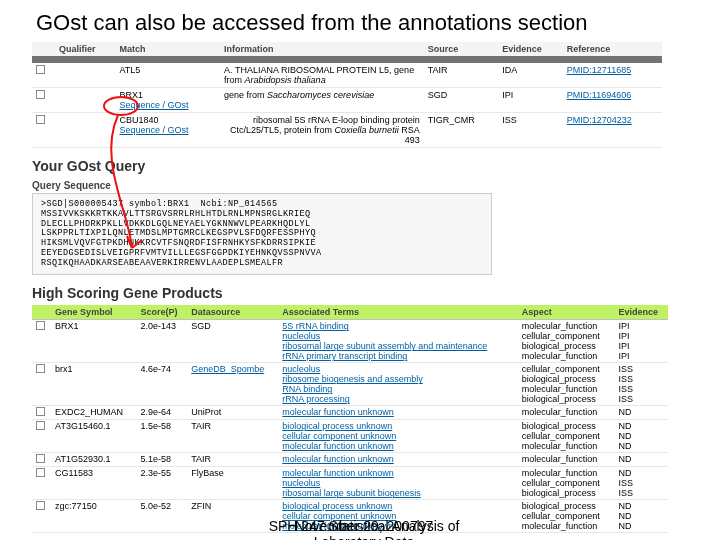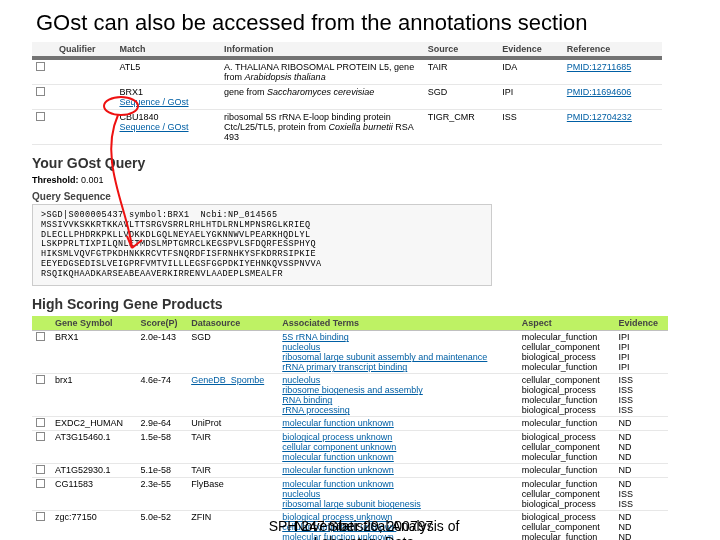--- a/index.html
+++ b/index.html
@@ -1,20 +1,20 @@
 <!DOCTYPE html>
 <html><head>
 <meta charset="utf-8">
 <style>
   * { box-sizing: border-box; margin: 0; padding: 0; }
   html, body { width: 720px; height: 540px; font-family: Arial, Helvetica, sans-serif; background: #fff; overflow: hidden; }
   .slide { position: relative; width: 720px; height: 540px; padding: 8px 14px 26px 40px; border-radius: 27px; }
   .title { font-size: 22px; font-weight: 400; color: #000; margin: 2px 0 6px -4px; }
   .table1 { width: 630px; border-collapse: collapse; font-size: 9px; margin-left: -8px; }
-  .table1 th { background: #f4f4f4; text-align: left; font-weight: 700; padding: 2px 4px; border-bottom: 4px solid #737373; color:#444; }
+  .table1 th { background: #f4f4f4; text-align: left; font-weight: 700; padding: 2px 4px; border-bottom: 7px solid #737373; color:#444; }
   .table1 td { padding: 2px 4px; vertical-align: top; border-bottom: 1px solid #e7e7e7; }
   .link { color: #005fa4; text-decoration: underline; }
   .subhead { font-size: 14px; font-weight: 700; margin: 10px 0 4px -8px; color:#333; }
   .thresh { font-size: 9px; margin-left:-8px; margin-bottom:6px; }
   .seq { background: #f7f7f7; border: 1px solid #ccc; width: 460px; padding: 6px 8px; margin-left:-8px; font-family: "Courier New", monospace; font-size: 8.5px; line-height: 1.15; letter-spacing: 0.4px; white-space: pre; overflow: hidden; }
   .table2 { width: 636px; border-collapse: collapse; font-size: 9px; margin-left:-8px; margin-top:4px; }
   .table2 th { background: #bef264; text-align: left; font-weight: 700; padding: 2px 4px; border-bottom: 1px solid #c0c0c0; color:#444;}
   .table2 td { padding: 1px 4px; vertical-align: top; border-bottom: 1px solid #e7e7e7; white-space: nowrap; }
   .footer { position: absolute; bottom: 6px; left: 40px; right: 32px; font-size: 14px; display:flex; justify-content:center; }
   .footer-center { position:absolute; left:0; right:0; text-align:center; }
@@ -58,41 +58,37 @@
           <td><span>BRX1</span><br><span class="link">Sequence / GOst</span></td>
           <td style="white-space: normal; max-width: 150px;">gene from <i>Saccharomyces cerevisiae</i></td>
           <td>SGD</td>
           <td>IPI</td>
           <td><span class="link">PMID:11694606</span></td>
         </tr>
         <tr>
           <td><span class="ck"></span></td>
           <td></td>
           <td><span>CBU1840</span><br><span class="link">Sequence / GOst</span></td>
-          <td style="white-space: normal; max-width: 150px;">ribosomal 5S rRNA E-loop binding protein Ctc/L25/TL5, protein from <i>Coxiella burnetii</i> RSA 493</td>
+          <td style="white-space: normal; max-width: 150px; text-align: right;">ribosomal 5S rRNA E-loop binding protein Ctc/L25/TL5, protein from <i>Coxiella burnetii</i> RSA 493</td>
           <td>TIGR_CMR</td>
           <td>ISS</td>
           <td><span class="link">PMID:12704232</span></td>
         </tr>
       </tbody>
   </table>
 
   <div class="anno">
     <svg width="120" height="200">
       <ellipse cx="33" cy="16" rx="17" ry="9" fill="none" stroke="#e11" stroke-width="2"></ellipse>
       <path d="M30,25 C10,70 40,120 44,158" fill="none" stroke="#e11" stroke-width="2"></path>
       <path d="M44,158 l-5,-12 m5,12 l10,-8" fill="none" stroke="#e11" stroke-width="2"></path>
     </svg>
   </div>
 
   <div class="subhead">Your GOst Query</div>
-  <div class="thresh">
-    <b>Threshold:</b>
-    <span>0.001</span>
-  </div>
 
   <div style="font-size:10px;font-weight:700;margin:6px 0 2px -8px;color:#444">Query Sequence</div>
   <pre class="seq" id="seqbox">&gt;SGD|S000005437 symbol:BRX1  Ncbi:NP_014565
 MSSIVVKSKKRTKKAVLTTSRGVSRRLRHLHTDLRNLMPNSRGLKRIEQ
 DLECLLPHDRKPKLLVDKKDLGQLNEYAELYGKNNWVLPEARKHQDLYL
 LSKPPRLTIXPILQNLETMDSLMPTGMRCLKEGSPVLSFDQRFESSPHYQ
 HIKSMLVQVFGTPKDHNKKRCVTFSNQRDFISFRNHKYSFKDRRSIPKIE
 EEYEDGSEDISLVEIGPRFVMTVILLLEGSFGGPDKIYEHNKQVSSPNVVA
 RSQIKQHAADKARSEABEAAVERKIRRENVLAADEPLSMEALFR</pre>
 

